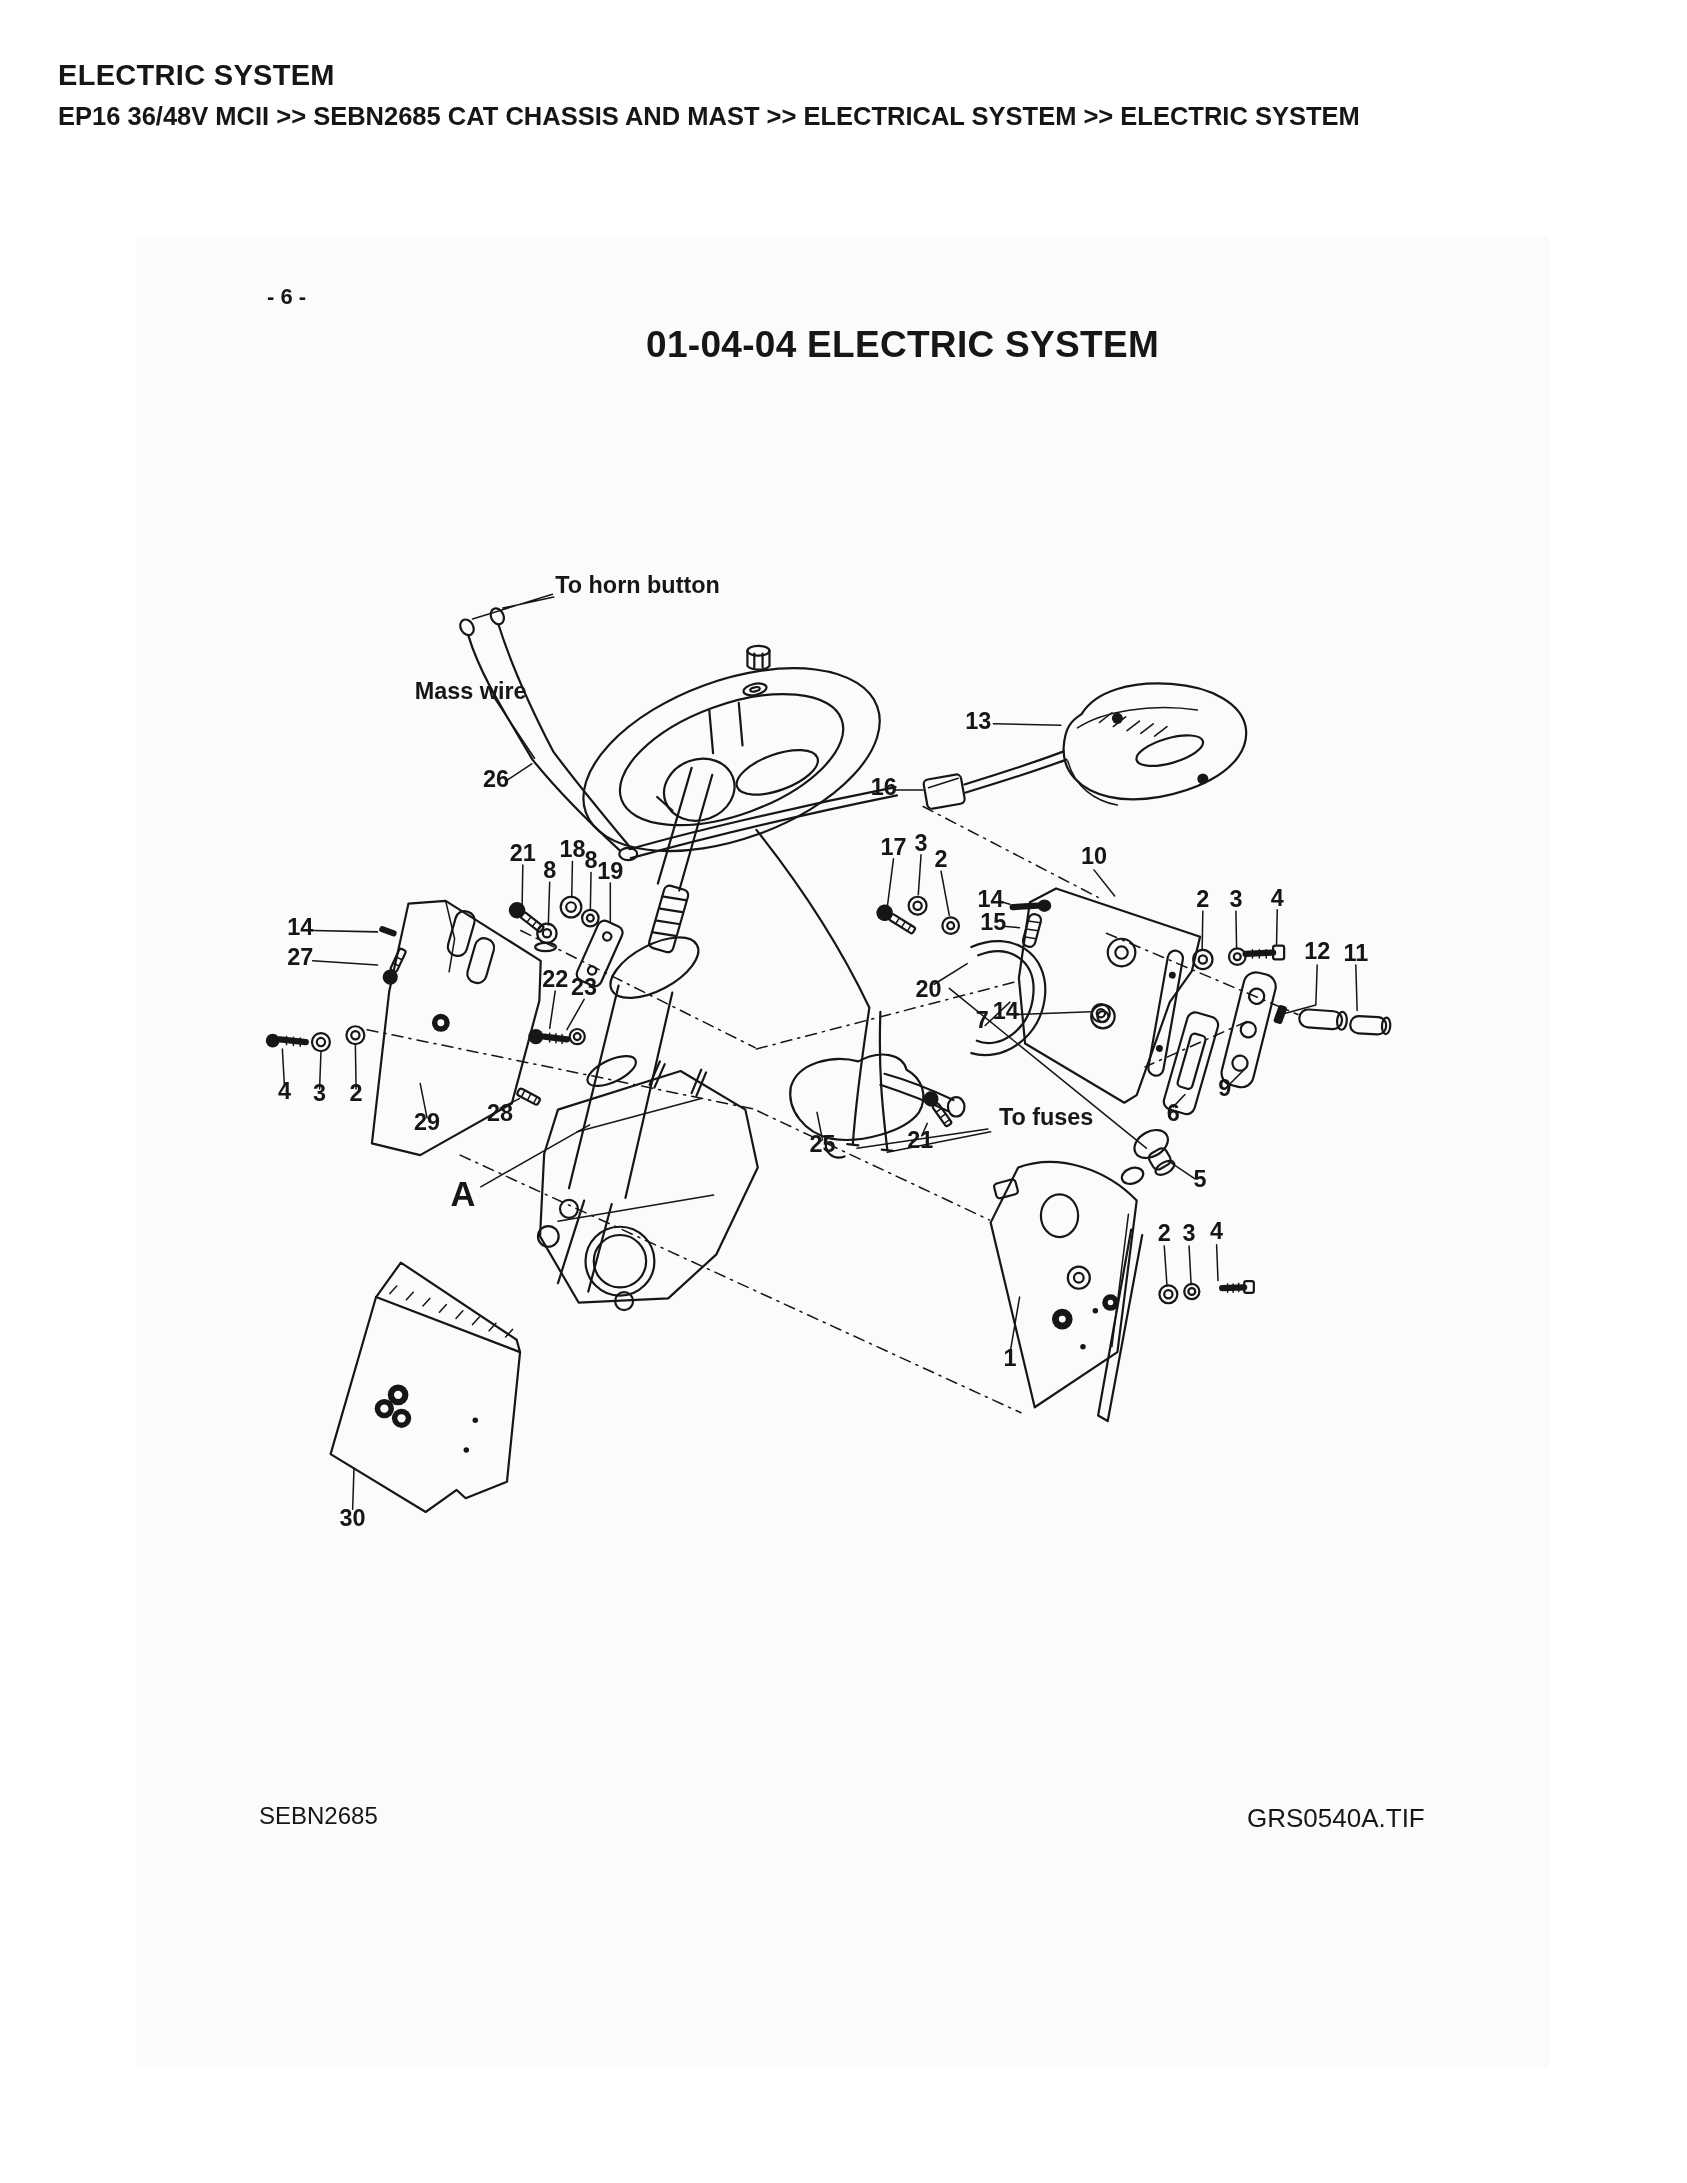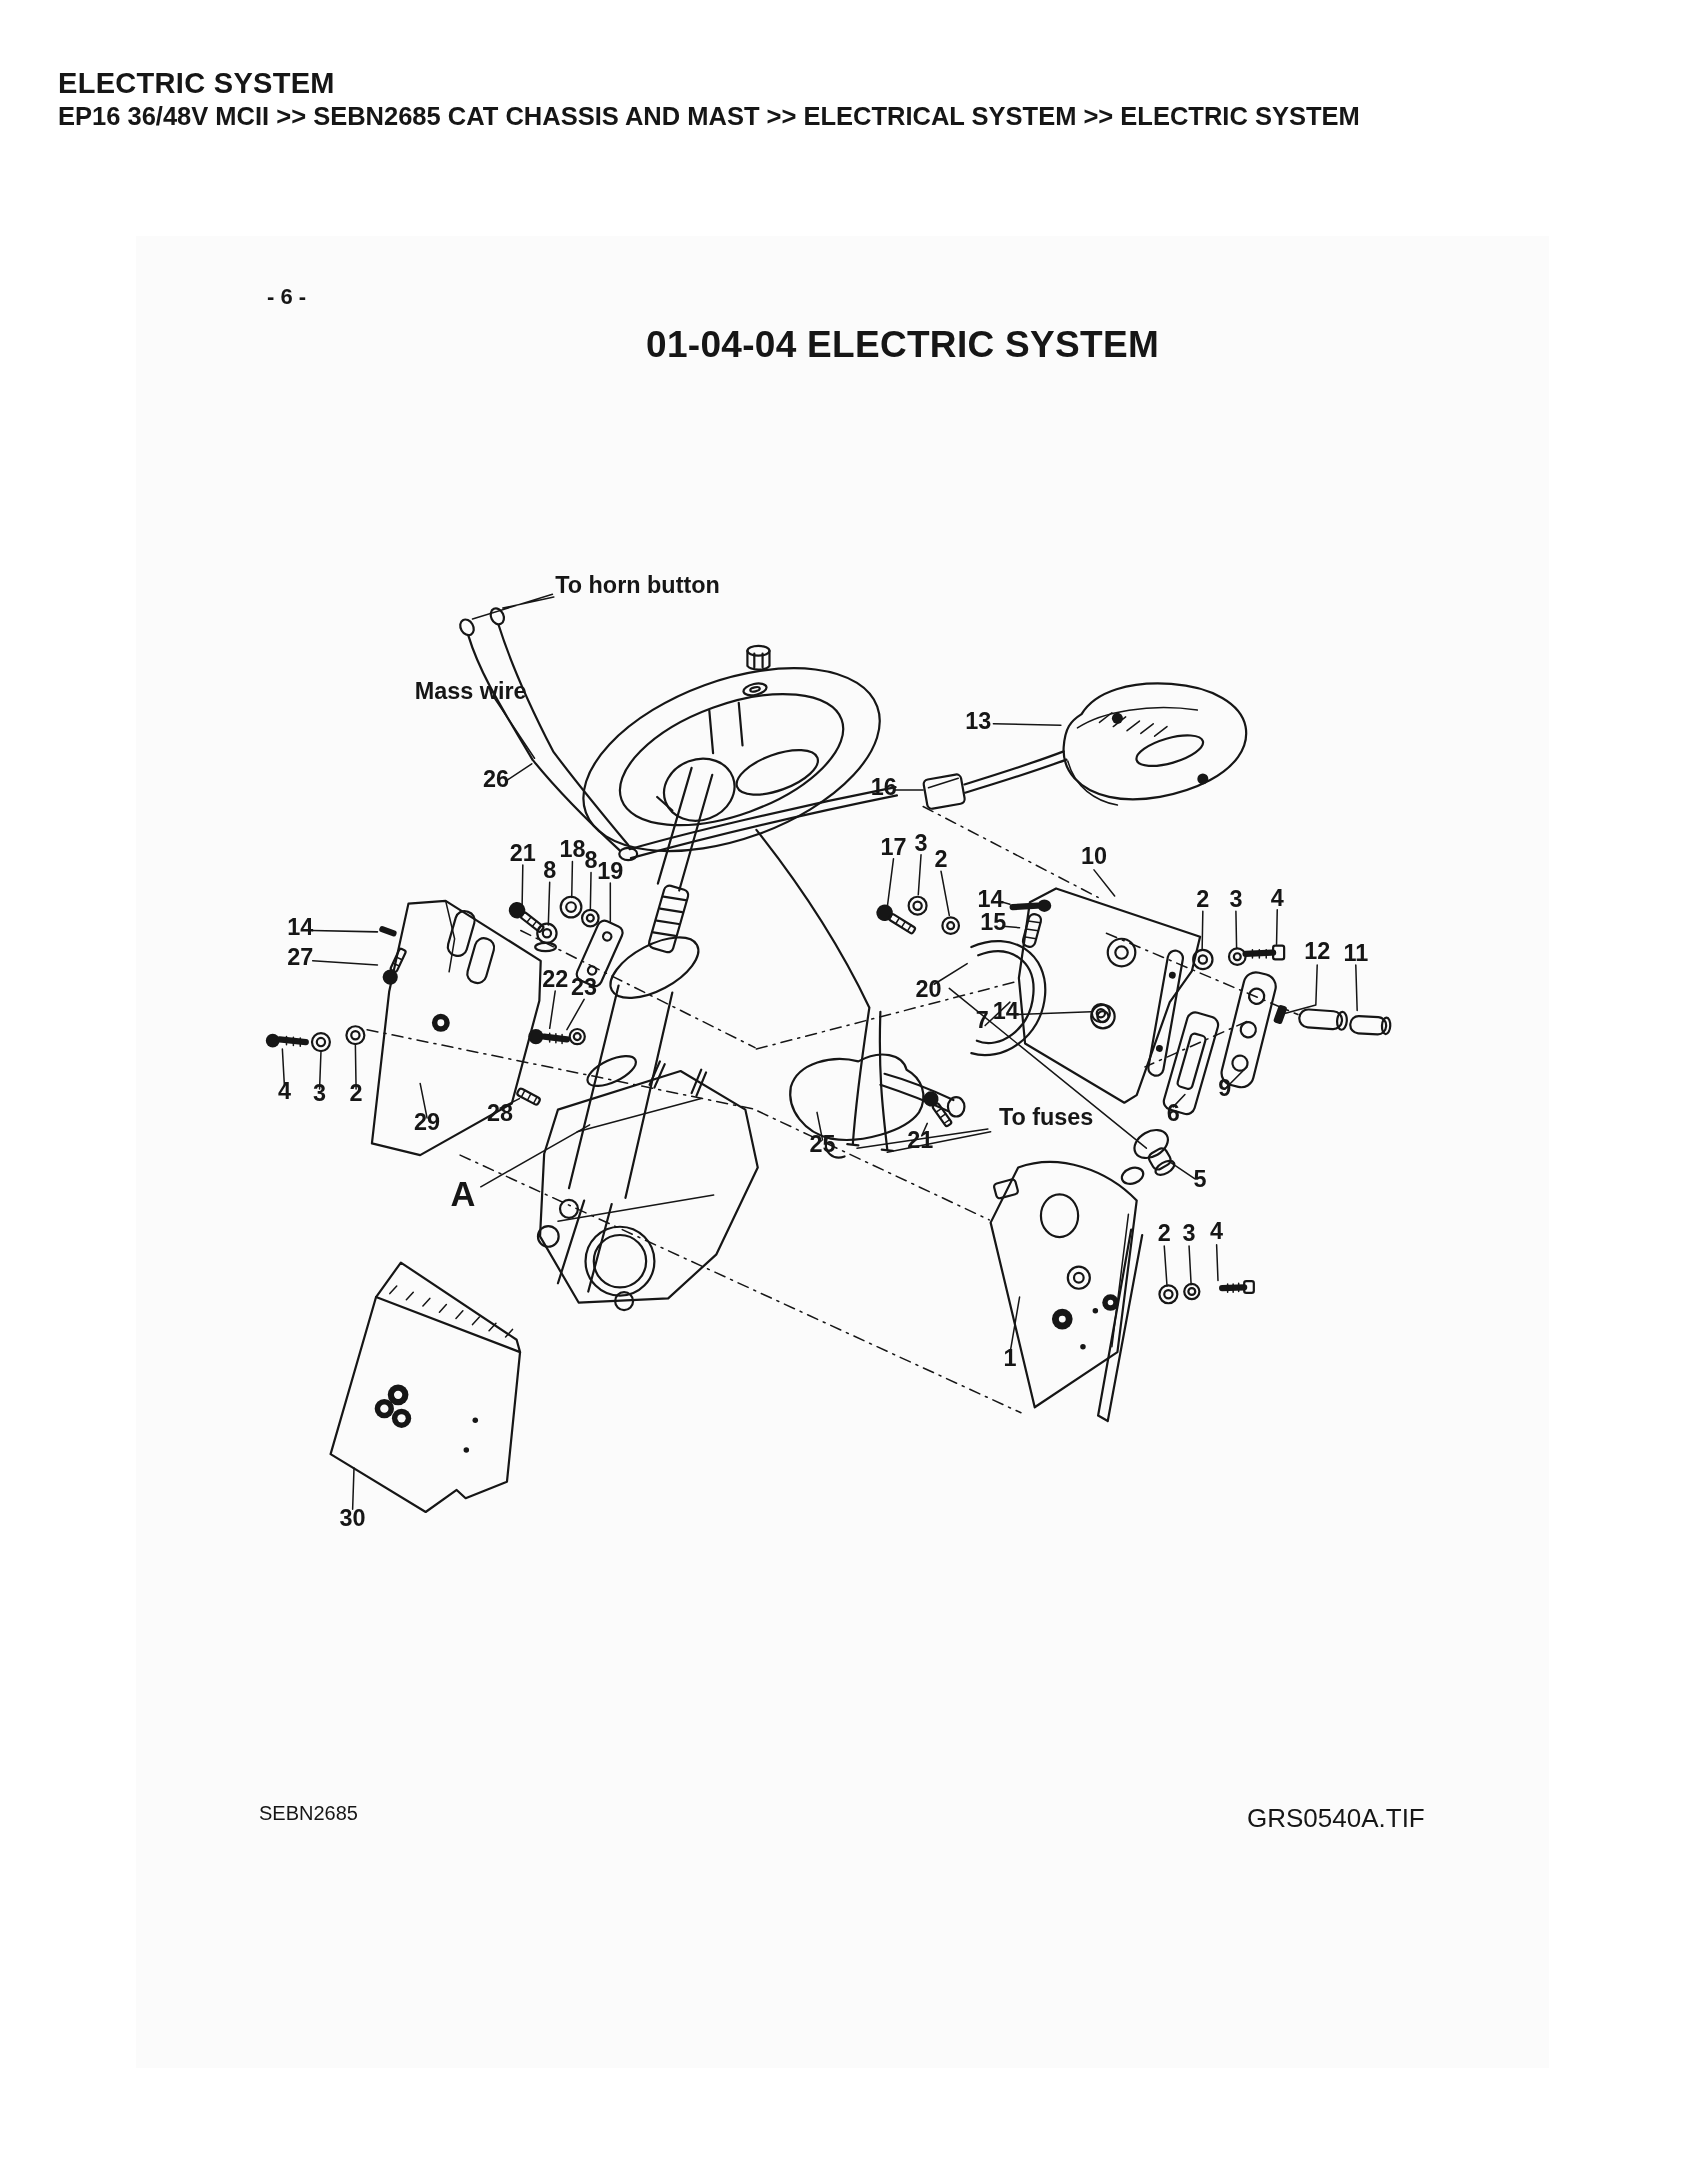--- a/index.html
+++ b/index.html
@@ -1,25 +1,25 @@
 <!DOCTYPE html>
 <html style="--ink: #161616; --paper: #ffffff; --scan: #fbfbfb;font-size:11px"><head>
 <meta charset="utf-8">
 <style>
   :root{ --ink:#161616; --paper:#ffffff; --scan:#fbfbfb; }
   *{ margin:0; padding:0; box-sizing:border-box; }
   html,body{ background:var(--paper); }
   body{ width:1687px; height:2183px; position:relative; overflow:hidden;
         font-family:"Liberation Sans", sans-serif; color:var(--ink); }
-  .page-title{ position:absolute; left:58px; top:59px; font-size:29px; font-weight:700; letter-spacing:0.3px;margin-top:8px; }
+  .page-title{ position:absolute; left:58px; top:59px; font-size:29px; font-weight:700; letter-spacing:0.3px; }
   .breadcrumb{ position:absolute; left:58px; top:102px; font-size:25.5px; font-weight:700; white-space:nowrap; }
   .scan-area{ position:absolute; left:136px; top:236px; width:1413px; height:1832px; background:var(--scan); }
   .page-number{ position:absolute; left:131px; top:48px; font-size:22px; font-weight:700; }
   .figure-title{ position:absolute; left:510px; top:88px; font-size:37px; font-weight:700; letter-spacing:0.3px; }
-  .footer-left{ position:absolute; left:123px; top:1566px; font-size:20px; }
+  .footer-left{ position:absolute; left:123px; top:1566px; font-size:24px; }
   .footer-right{ position:absolute; left:1111px; top:1567px; font-size:26px; }
   svg.diagram{ position:absolute; left:0; top:0; width:1413px; height:1832px;
                stroke:var(--ink); fill:none; stroke-width:3.2; stroke-linecap:round; stroke-linejoin:round; }
   svg.diagram .thin{ stroke-width:2.2; }
   svg.diagram .shank{ stroke-width:9; }
   svg.diagram .dash{ stroke-width:2.2; stroke-dasharray:16 9 3 9; }
   svg.diagram .fill{ fill:var(--ink); stroke:none; }
   svg.diagram .paper{ fill:var(--scan); stroke:none; }
   svg.diagram text{ stroke:none; fill:var(--ink); font-family:"Liberation Sans", sans-serif; font-weight:700; }
 </style>

